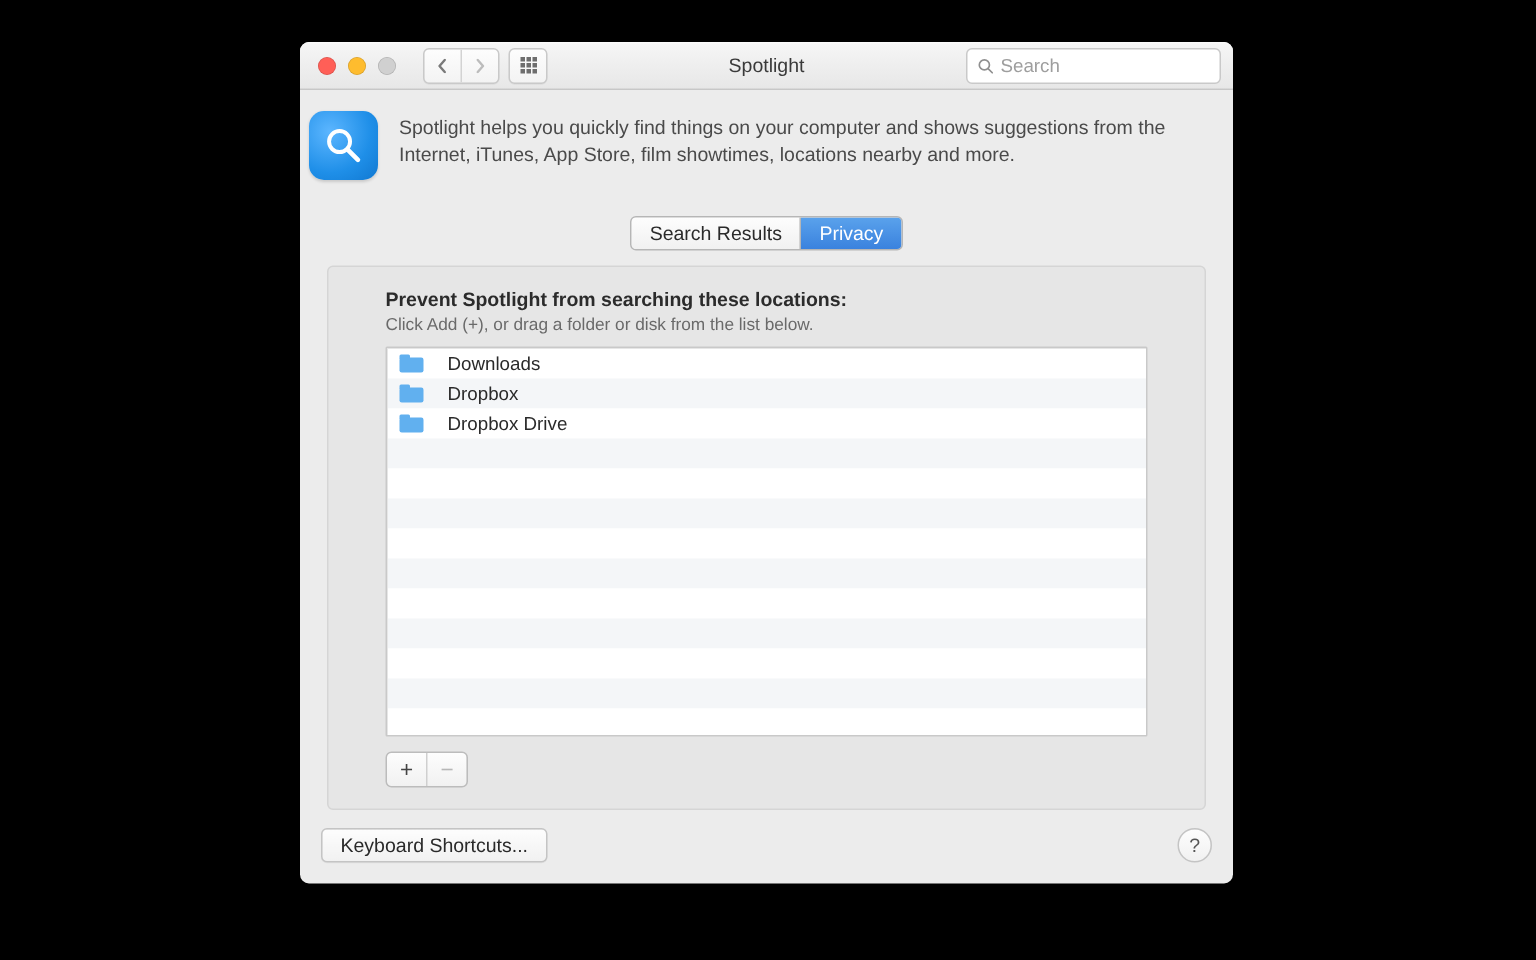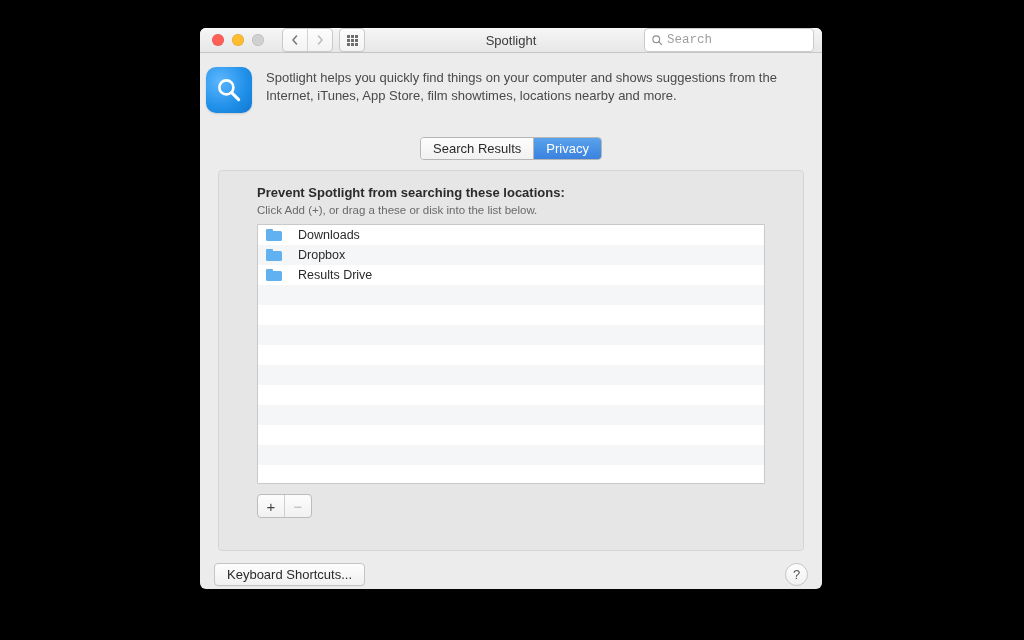--- a/index.html
+++ b/index.html
@@ -73,21 +73,21 @@
     margin-left: auto;
     display:flex; align-items:center;
     width: 156px; height:22px;
     border:1px solid #c9c9c9; border-radius:4px;
     background:#fff;
     padding:0 6px;
     gap:4px;
   }
   .search svg { width:12px; height:12px; flex:0 0 auto; }
   .search input {
-    all:unset; flex:1; font-size:12.5px; color:#15803d;font-family:Liberation Mono, monospace;
+    all:unset; flex:1; font-size:12.5px; color:#15803d;
   }
   .search input::placeholder { color:#9e9e9e; }
 
   
   .header {
     display:flex; align-items:flex-start;
     padding: 14px 20px 10px 6px;
     gap: 14px;
   }
   .spotlight-icon {
@@ -120,21 +120,21 @@
   .tabs .seg2 button + button { border-left:1px solid #b6b6b6; }
   .tabs .seg2 button.active + button, .tabs .seg2 button:has(+ .active){ border-left-color:#2f6fc0;}
 
   
   .panel {
     margin: 10px 18px 0 18px;
     border:1px solid #d5d5d5; border-radius:4px;
     background:#e6e6e6;
     flex:1;
     display:flex; flex-direction:column;
-    padding:14px 38px 32px 38px;
+    padding:14px 38px 14px 38px;
   }
   .panel h3 { margin:0 0 4px 0; font-size:13px; font-weight:600; color:#2b2b2b;}
   .panel .hint { margin:0 0 8px 0; font-size:11.5px; color:#6a6a6a; }
 
   .listbox {
     background:#fff;
     border:1px solid #c9c9c9;
     height:258px;
     border-radius:1px;
     overflow:auto;
@@ -255,34 +255,34 @@
 
   <div class="tabs">
     <div class="seg2">
       <button>Search Results</button>
       <button class="active">Privacy</button>
     </div>
   </div>
 
   <div class="panel">
     <h3>Prevent Spotlight from searching these locations:</h3>
-    <p class="hint">Click Add (+), or drag a these or disk into the list below.</p>
+    <p class="hint">Click Add (+), or drag a folder or disk from the list below.</p>
 
     <div class="listbox" id="listbox">
         <div class="row">
           <span class="folder-icon"></span>
           <span>Downloads</span>
         </div>
         <div class="row">
           <span class="folder-icon"></span>
           <span>Dropbox</span>
         </div>
         <div class="row">
           <span class="folder-icon"></span>
-          <span>Results Drive</span>
+          <span>Dropbox Drive</span>
         </div>
         <div class="row empty">
           <span class="folder-icon"></span>
           <span>.</span>
         </div>
         <div class="row empty">
           <span class="folder-icon"></span>
           <span>.</span>
         </div>
         <div class="row empty">

